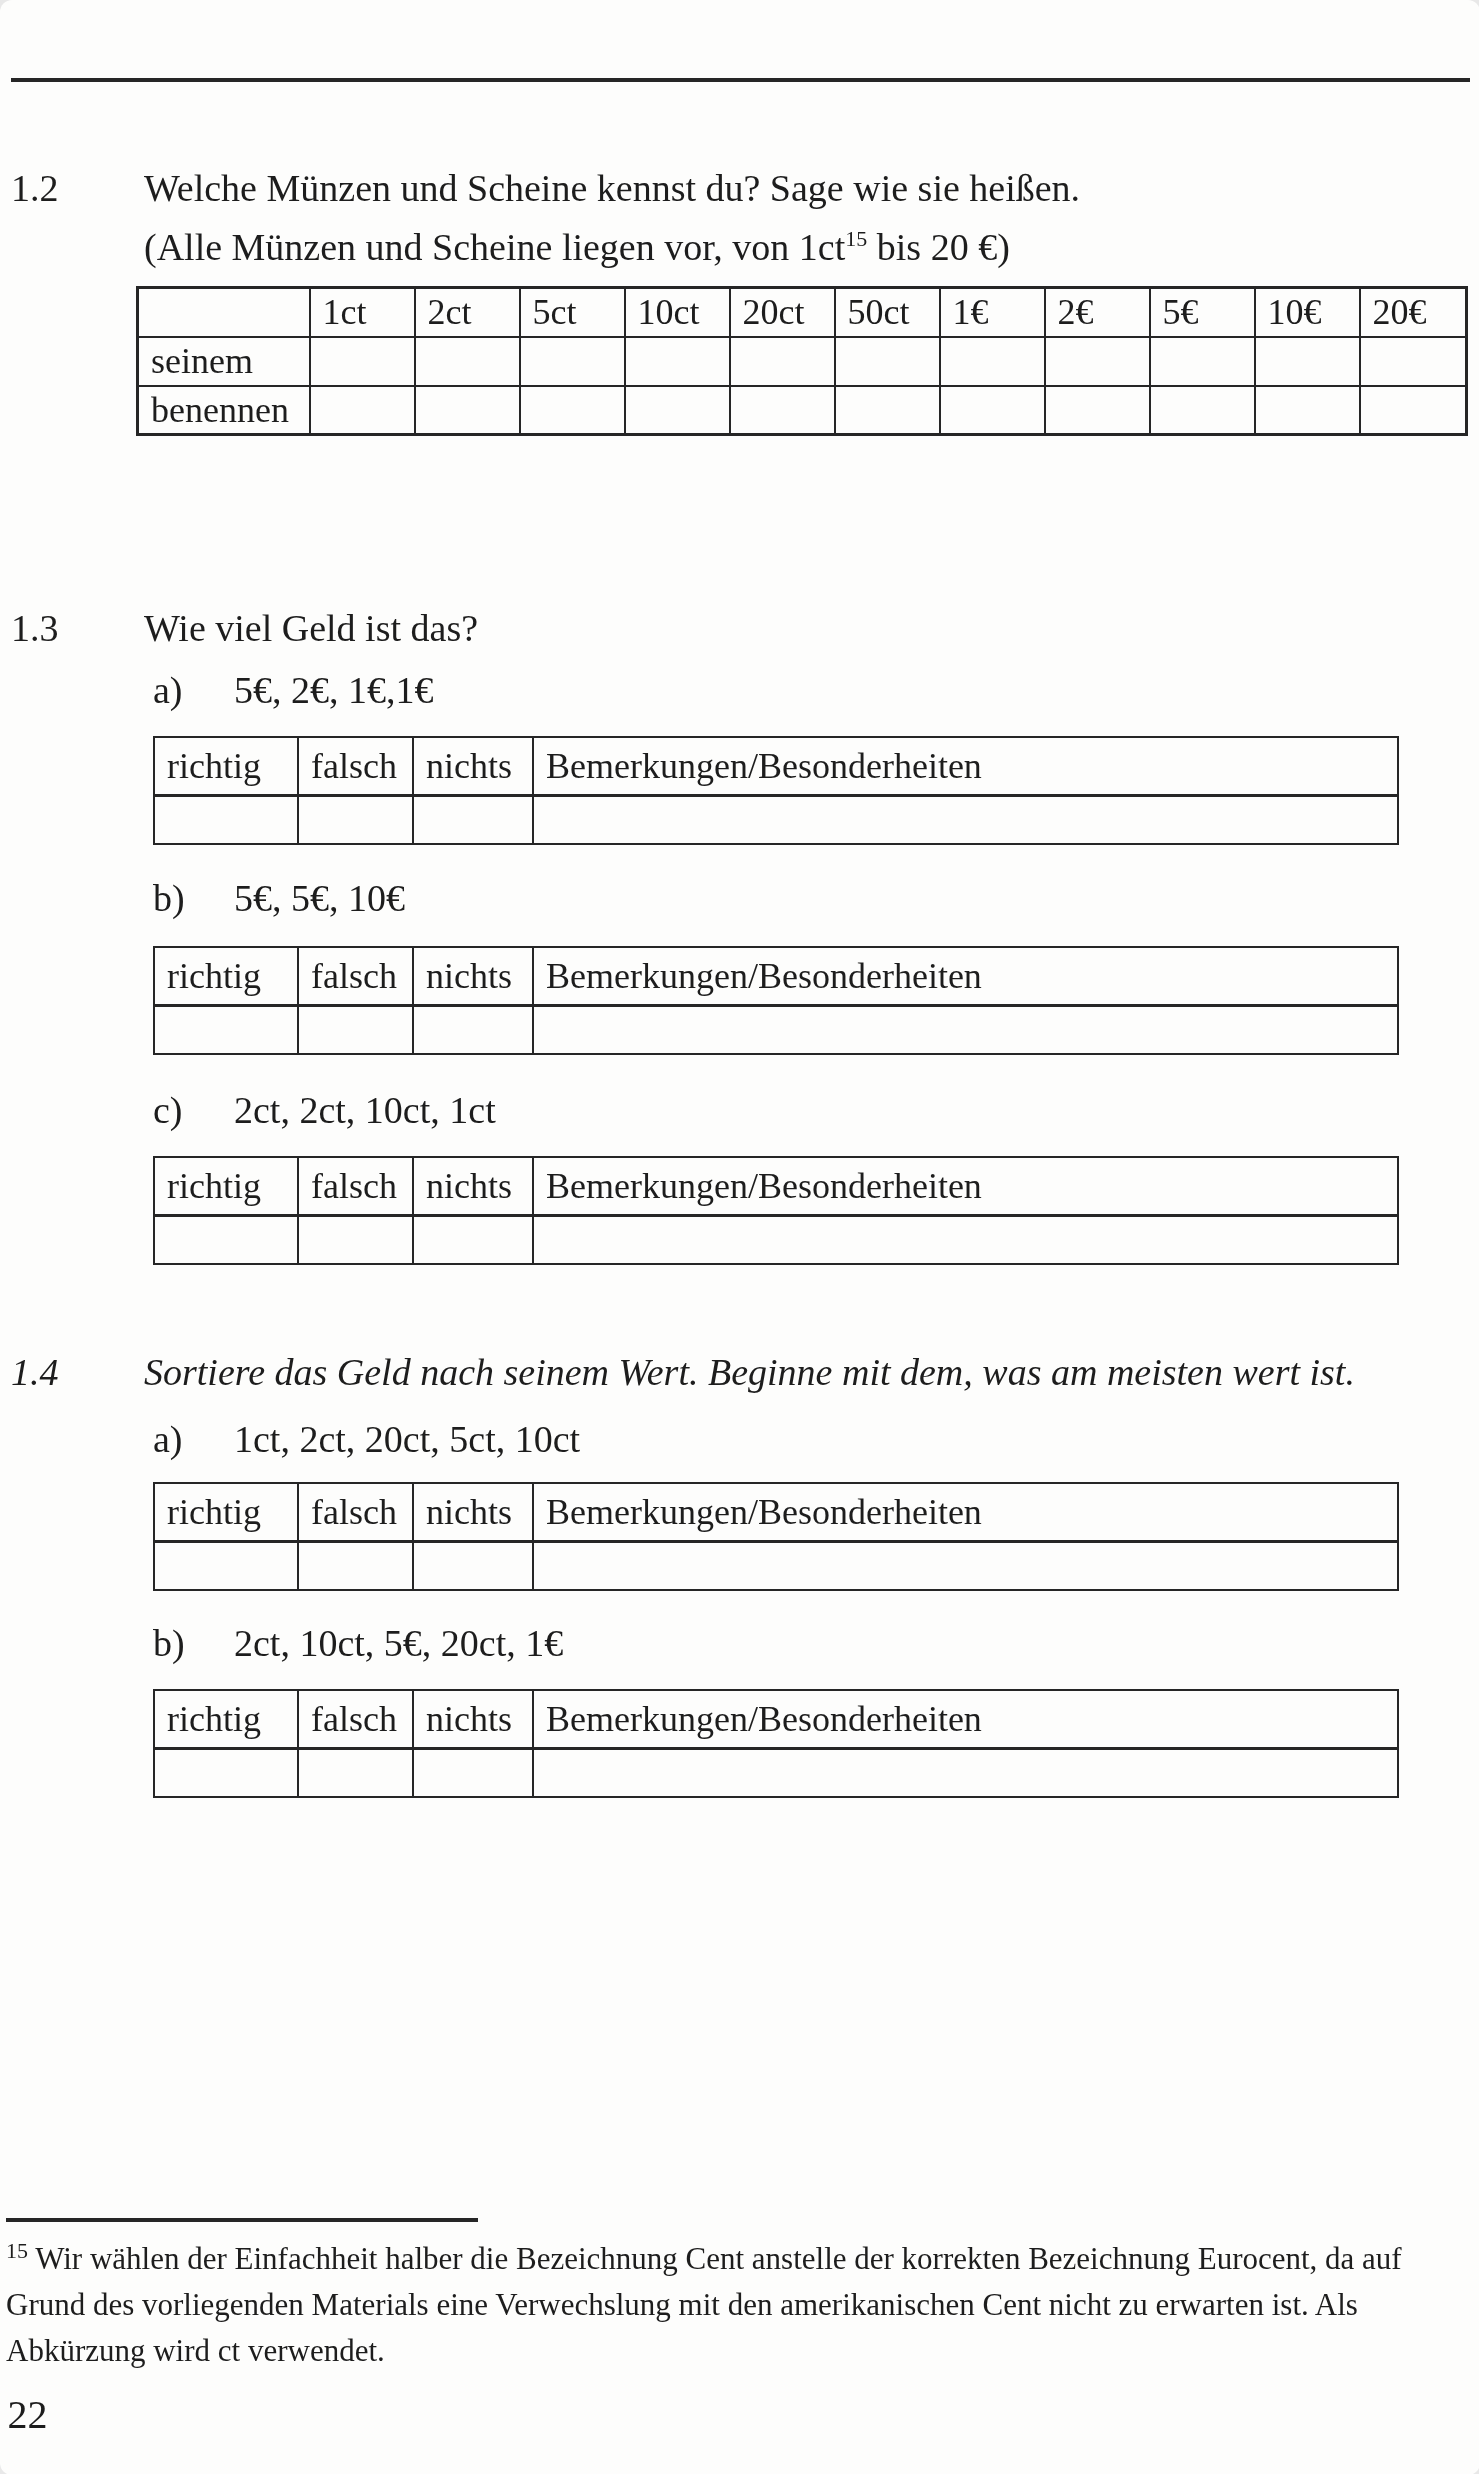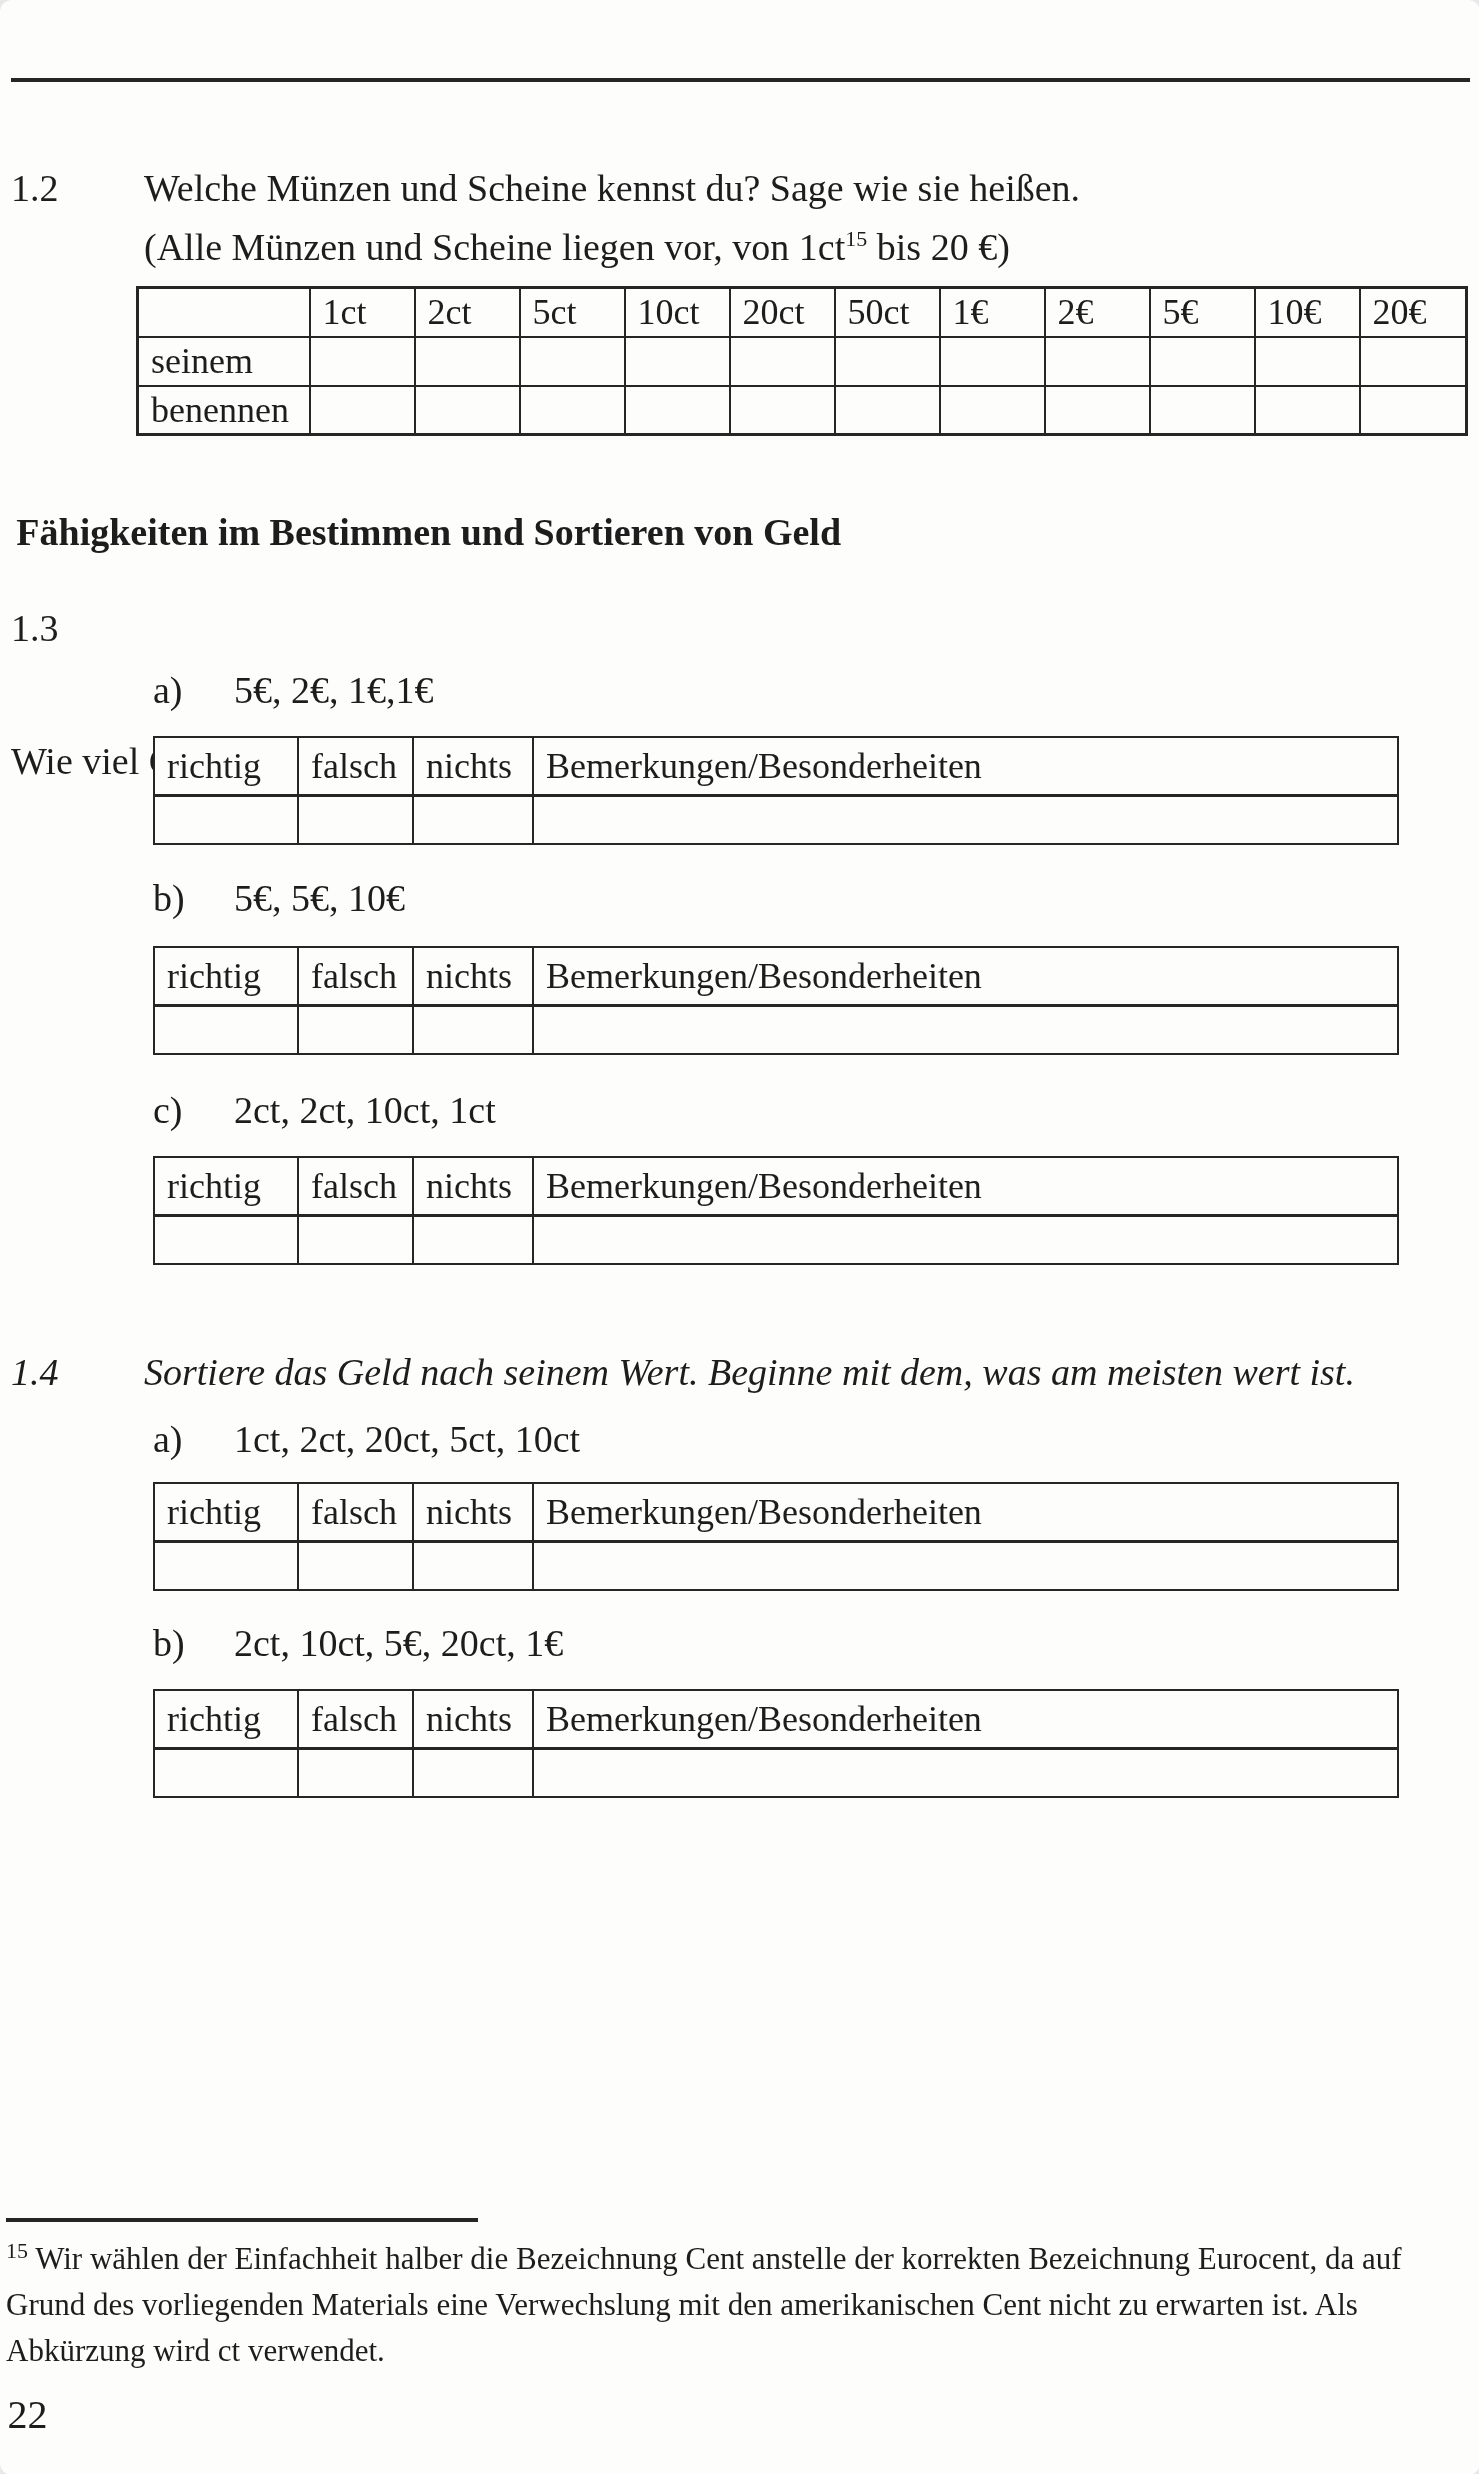--- a/index.html
+++ b/index.html
@@ -15,21 +15,21 @@
   .abs{position:absolute;}
   .rule{background:#262626;}
   .top-rule{left:11px;top:78px;width:1459px;height:3.7px;}
   .foot-rule{left:6px;top:2218px;width:472px;height:3.7px;}
 
   .sec{display:flex;font-size:38px;line-height:59px;}
   .snum{flex:0 0 133px;}
   .stext{white-space:nowrap;}
   .sec-12{left:11px;top:159px;}
   .heading-bold{left:16.3px;top:510px;font-size:38px;font-weight:bold;white-space:nowrap;}
-  .sec-13{left:11px;top:599px;flex-direction:column;}
+  .sec-13{left:11px;top:599px;}
   .sec-14{left:11px;top:1343px;font-style:italic;}
 
   .item{position:absolute;left:153px;font-size:38px;line-height:52px;white-space:nowrap;}
   .ilabel{display:inline-block;width:81px;}
   .item-13a{top:664px;}
   .item-13b{top:872px;}
   .item-13c{top:1084px;}
   .item-14a{top:1413px;}
   .item-14b{top:1617px;}
 
@@ -121,21 +121,20 @@
           <td></td>
       <td></td>
           <td></td>
       <td></td>
           <td></td>
       <td></td>
     </tr>
   </tbody>
     </table>
 
-  <div class="abs heading-bold">Fähigkeiten im Bestimmen und Sortieren von Geld</div>
 
   <div class="abs sec sec-13">
     <div class="snum">1.3</div>
     <div class="stext">Wie viel Geld ist das?</div>
   </div>
 
   <div class="item item-13a">
     <span class="ilabel">a)</span><span>5€, 2€, 1€,1€</span>
   </div>
 

